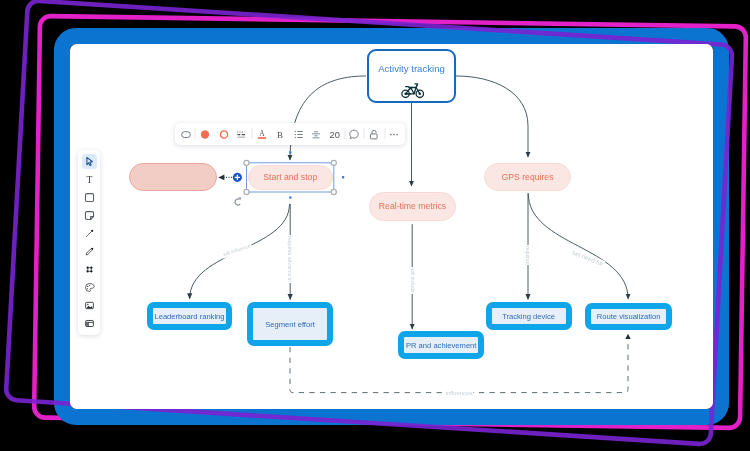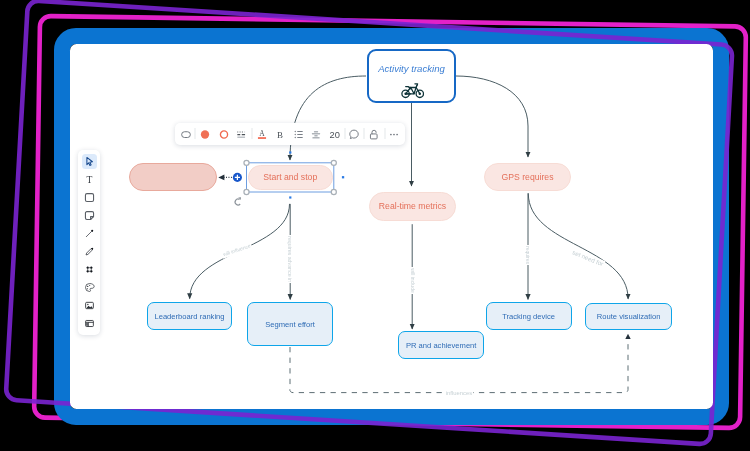--- a/index.html
+++ b/index.html
@@ -6,27 +6,27 @@
   body{width:750px;height:451px;background:#000;overflow:hidden;
        font-family:"Liberation Sans",sans-serif;-webkit-font-smoothing:antialiased;}
   #stage{position:relative;width:750px;height:451px;background:#000;}
   #canvas{position:absolute;left:70px;top:44px;width:643px;height:365px;background:#fff;
           border-radius:6.5px;overflow:hidden;}
 
   
   .node{position:absolute;box-sizing:border-box;display:flex;align-items:center;
         justify-content:center;text-align:center;}
   .node-root{border:2px solid #1668C5;background:#fff;border-radius:9px;
-             flex-direction:column;gap:0;justify-content:flex-start;padding-top:12.5px;box-sizing:border-box;font-style:italic;}
+             flex-direction:column;gap:0;justify-content:flex-start;padding-top:12.5px;box-sizing:border-box;}
   .node-root .lbl{color:#3C7FD4;font-size:9.6px;line-height:11px;}
   .node-root .emo{display:block;line-height:0;margin-top:7.3px;}
   .node-pink{background:#FAE6E2;border:1px solid #F7DCD5;border-radius:16px;}
   .node-pink .lbl{color:#E4705A;font-size:8.66px;line-height:10px;text-align:right;}
   .node-pink-solid{background:#F2CDC6;border:1px solid #E8A99C;border-radius:15px;}
-  .node-blue{background:#E6EFF8;border:1px solid #0ea5e9;border-radius:7px;text-align:center;}
+  .node-blue{background:#E6EFF8;border:6px solid #0ea5e9;border-radius:7px;text-align:center;}
   .node-blue .lbl{color:#2F6CB5;font-size:7.6px;line-height:9px;}
 
   
   #ctx-toolbar{position:absolute;left:175.4px;top:122.8px;width:230.1px;height:22.2px;box-sizing:border-box;background:#fff;
       border-radius:5px;box-shadow:0 1px 5px rgba(20,40,70,.16);z-index:20;}
   .ctxi{position:absolute;top:1.1px;display:flex;align-items:center;justify-content:center;height:22.2px;color:#5B6470;transform:translateX(-50%);}
   .ctx-txt{font-size:9.3px;color:#4B5158;line-height:10px;}
   .ctxsep{position:absolute;top:0;height:22.2px;display:flex;align-items:center;justify-content:center;transform:translateX(-50%);}
   .ctxsep i{display:block;width:1px;height:11px;background:#E4E7EA;}
   #left-toolbar{position:absolute;left:8.2px;top:105.5px;width:21.8px;background:#fff;

